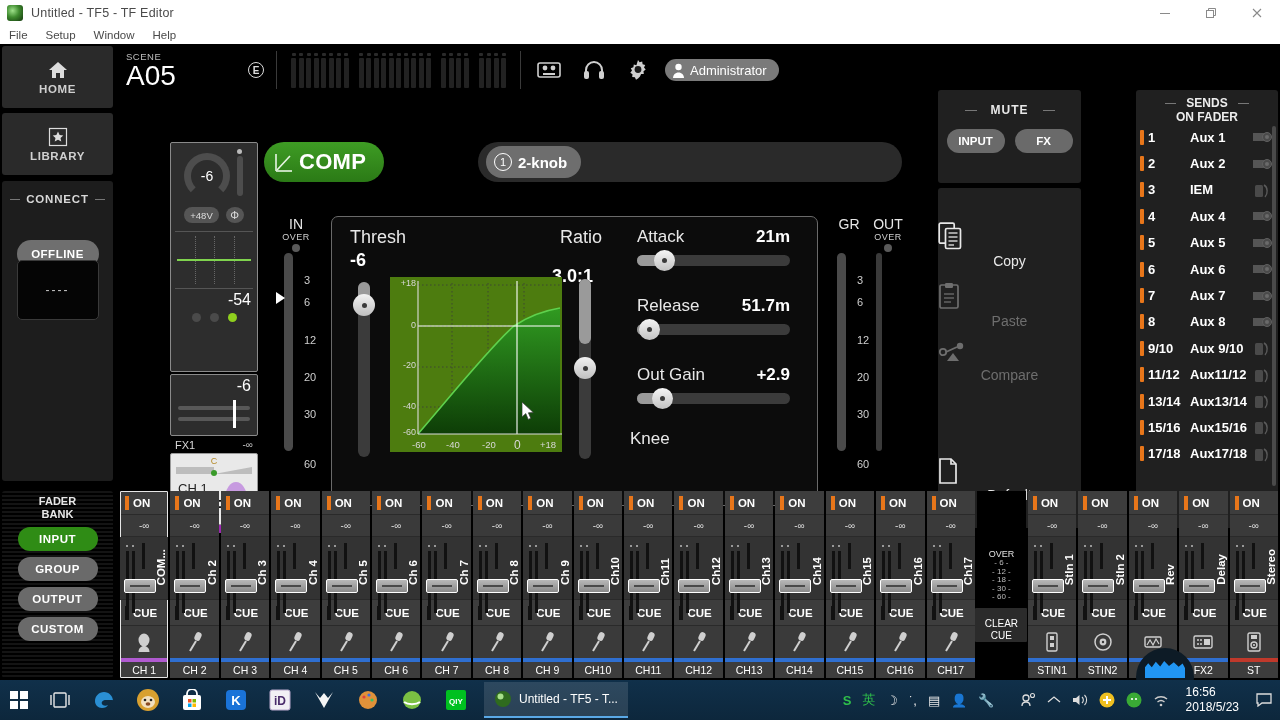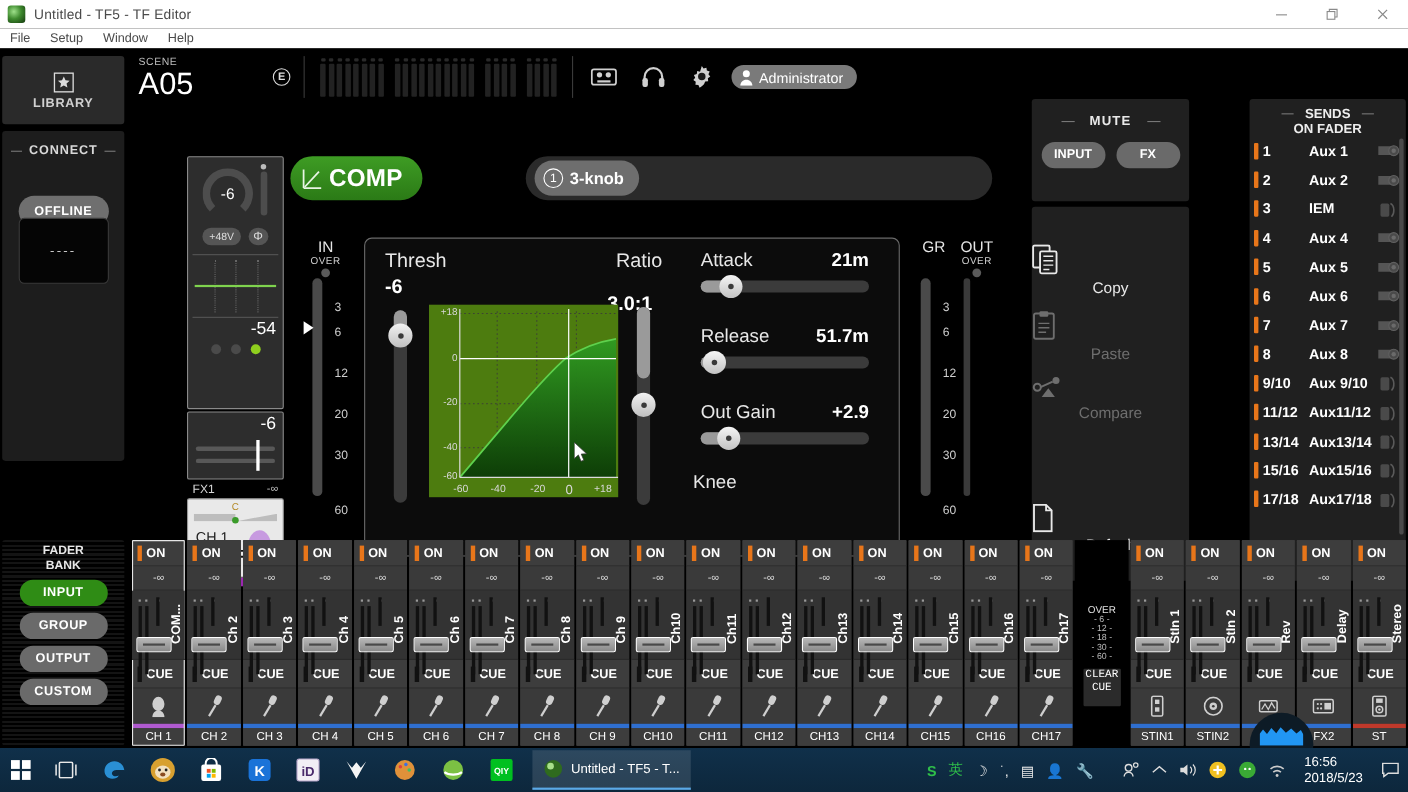--- a/index.html
+++ b/index.html
@@ -239,22 +239,22 @@
   .s-icon { height:32px; display:flex; align-items:center; justify-content:center; background:#3a3a3a; color:#cfcfcf; }
   .s-bar { height:4px; background:#2f6fd0; }
   .s-bar.purple { background:#b05ad0; }
   .s-bar.red { background:#c0392b; }
   .s-lbl { height:16px; background:#3d3d3d; display:flex; align-items:center; justify-content:center;
     font-size:10.5px; color:#fff; }
   
   .cuecol { width:49px; background:#000; display:flex; flex-direction:column; align-items:center; }
   .cuecol .over { margin-top:58px; font-size:9px; color:#e0e0e0; }
   .cuecol .sc { font-size:8px; color:#bdbdbd; line-height:8.5px; text-align:center; }
-  .clearcue { margin-top:6px; width:34px; height:34px; background:#2b2b2b; color:#fff; font-size:10px;
-    display:flex; flex-direction:column; align-items:center; justify-content:flex-start; line-height:12px; border-radius:1px;font-family:Liberation Mono, monospace; }
+  .clearcue { margin-top:6px; width:52px; height:34px; background:#2b2b2b; color:#fff; font-size:10px;
+    display:flex; flex-direction:column; align-items:center; justify-content:flex-end; line-height:12px; border-radius:1px; }
 
   
   .clockbubble { position:absolute; left:1136px; top:604px; width:58px; height:58px; border-radius:50%;
     background:#0d1b26; display:flex; flex-direction:column; align-items:center; justify-content:center; }
   .clockbubble .wave { width:40px; height:18px; background:#2196f3;
     clip-path: polygon(0 100%,0 40%,8% 18%,17% 40%,27% 10%,38% 36%,48% 6%,60% 34%,72% 12%,84% 38%,94% 20%,100% 44%,100% 100%); }
   .clockbubble .t { font-size:12px; color:#fff; margin-top:2px; }
 
   
   .taskbar { position:absolute; left:0; top:680px; width:1280px; height:40px;
@@ -300,20 +300,28 @@
   <div class="menubar">
     <div class="menuitem">File</div>
     <div class="menuitem">Setup</div>
     <div class="menuitem">Window</div>
     <div class="menuitem">Help</div>
   </div>
 
   <div class="canvas">
 
     <div class="leftnav">
+      <div class="navbtn" id="nav-home">
+        <span>
+          <svg width="22" height="20" viewBox="0 0 22 20">
+              <path d="M11 2 L20 10 H17 V18 H13 V13 H9 V18 H5 V10 H2 Z" fill="#dcdcdc"></path>
+            </svg>
+        </span>
+        <span class="lbl">HOME</span>
+      </div>
       <div class="navbtn" id="nav-library">
         <span>
           <svg width="20" height="20" viewBox="0 0 20 20">
               <rect x="1.5" y="1.5" width="17" height="17" fill="none" stroke="#dcdcdc" stroke-width="1.2"></rect>
               <path d="M10 4.5l1.6 3.5 3.7.4-2.8 2.5.8 3.7L10 12.7 6.7 14.6l.8-3.7L4.7 8.4l3.7-.4z" fill="#dcdcdc"></path>
             </svg>
         </span>
         <span class="lbl">LIBRARY</span>
       </div>
       <div class="connect-box">
@@ -551,21 +559,21 @@
             <path d="M2 20h16" stroke="#e8f5e4" stroke-width="1.6"></path>
             <path d="M3 19 L16 5" stroke="#e8f5e4" stroke-width="1.6"></path>
           </svg>
       </span>
       <span class="txt">COMP</span>
     </div>
 
     <div class="knob1bar">
       <div class="knob1pill">
         <span class="num">1</span>
-        <span class="lb">3-knob</span>
+        <span class="lb">2-knob</span>
       </div>
     </div>
 
     <div class="meter-col" id="meter-in">
       <div class="cap">IN</div>
       <div class="over">OVER</div>
       <div class="overdot"></div>
       <div class="mtrack"></div>
       <span class="mscale" style="left:34px; top:58px;">3</span>
       <span class="mscale" style="left:34px; top:80px;">6</span>

